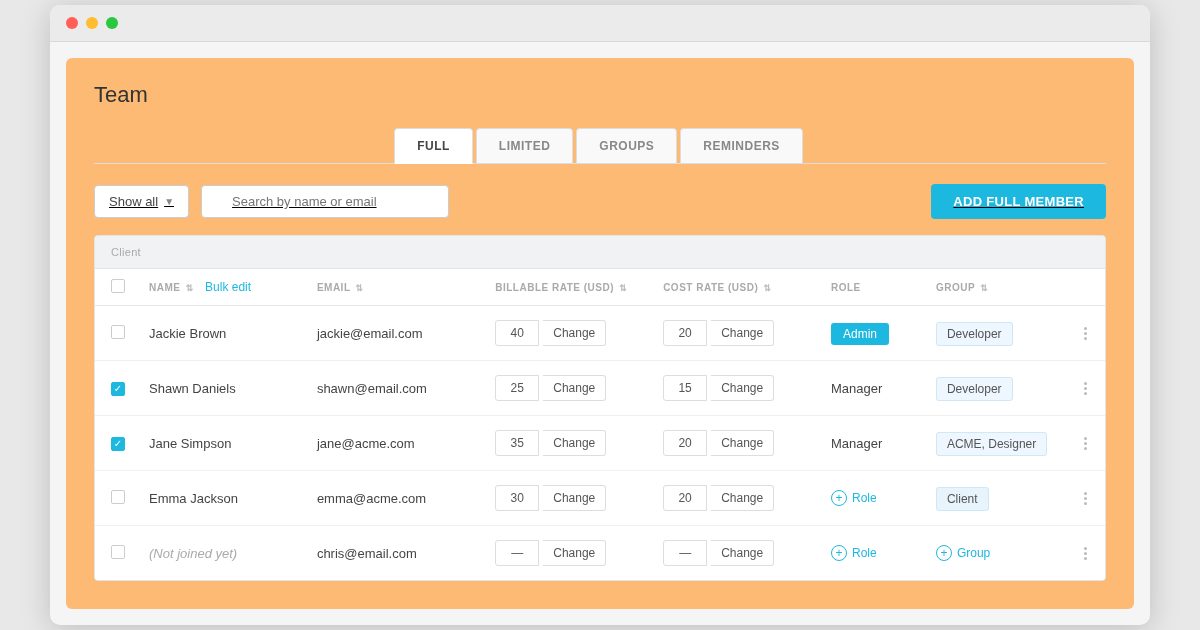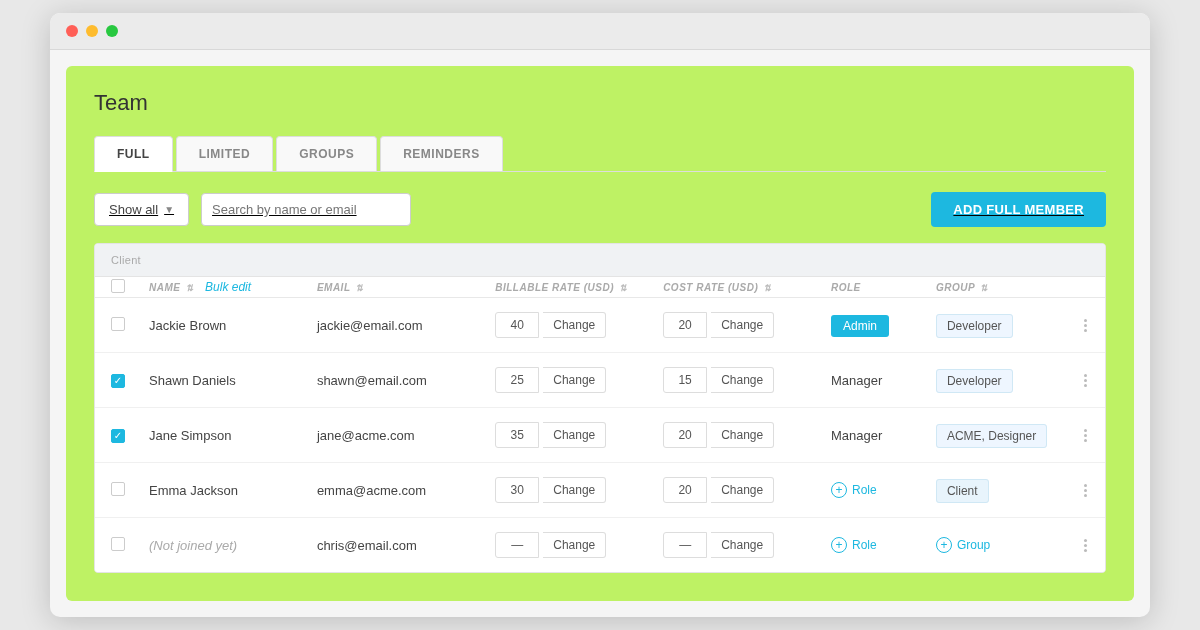--- a/index.html
+++ b/index.html
@@ -31,36 +31,37 @@
       border-radius: 10px 10px 0 0;
     }
     .dot {
       width: 12px; height: 12px;
       border-radius: 50%;
     }
     .dot.red { background: #ff5f57; }
     .dot.yellow { background: #febc2e; }
     .dot.green { background: #28c840; }
     .content {
-      background: #bef264;
+      background: #fdba74;
       margin: 16px;
       border-radius: 6px;
       padding: 24px 28px 28px;
     }
     .page-title {
       font-size: 22px;
       font-weight: 500;
       color: #333;
       margin-bottom: 20px;
     }
     .tabs {
       display: flex;
       gap: 0;
       margin-bottom: 20px;
       border-bottom: 1px solid #ddd;
+      justify-content: center;
     }
     .tab {
       padding: 10px 22px;
       font-size: 12px;
       font-weight: 600;
       color: #888;
       cursor: pointer;
       border: 1px solid #ddd;
       border-bottom: none;
       background: #f9f9f9;
@@ -91,25 +92,25 @@
       background: #fff;
       padding: 8px 14px;
       border-radius: 4px;
       font-size: 13px;
       color: #444;
       cursor: pointer;
     }
     .show-all-btn .arrow { font-size: 10px; color: #888; }
     .search-input {
       border: 1px solid #ccc;
-      padding: 8px 10px;
+      padding: 8px 30px;
       border-radius: 4px;
       font-size: 13px;
       color: #aaa;
-      width: 210px;
+      width: 248px;
       outline: none;
     }
     .add-btn {
       margin-left: auto;
       background: #1db8e0;
       color: #fff;
       border: none;
       padding: 10px 22px;
       border-radius: 4px;
       font-size: 13px;
@@ -135,25 +136,24 @@
       width: 100%;
       border-collapse: collapse;
       background: #fff;
     }
     thead th {
       font-size: 10px;
       font-weight: 600;
       color: #aaa;
       text-transform: uppercase;
       letter-spacing: 0.5px;
-      padding: 2px 12px;
+      padding: 10px 12px;
       border-bottom: 1px solid #e8e8e8;
       text-align: left;
       background: #fff;
-      font-style: italic;
     }
     thead th:first-child { width: 28px; padding-left: 16px; }
     thead th.name-col { min-width: 160px; }
     thead th.email-col { min-width: 170px; }
     thead th.rate-col { min-width: 160px; }
     thead th.role-col { min-width: 100px; }
     thead th.group-col { min-width: 130px; }
     thead th.actions-col { width: 30px; }
     .sort-indicator { font-size: 9px; color: #bbb; margin-left: 2px; }
     .bulk-edit {

